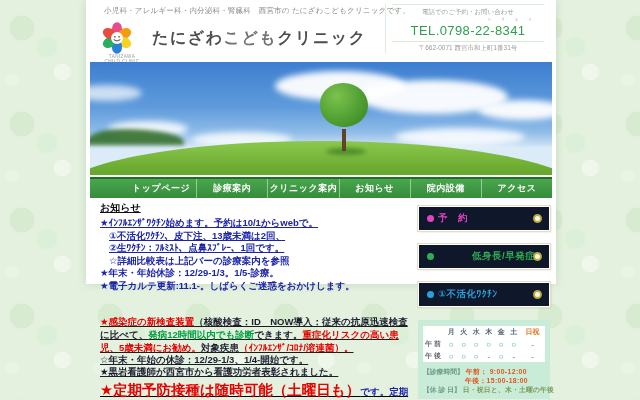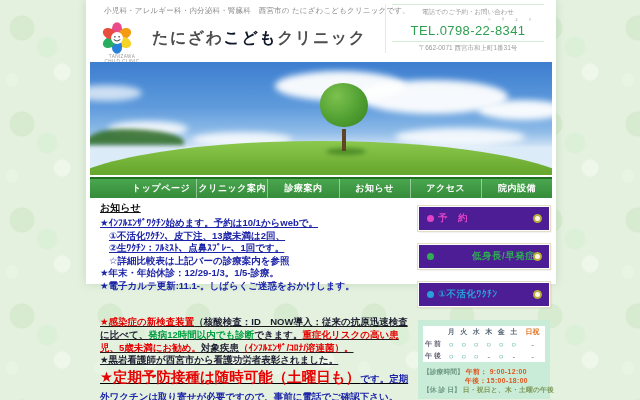--- a/index.html
+++ b/index.html
@@ -14,21 +14,21 @@
       radial-gradient(circle 7px at 12px 80px, #e9f5e4 6px, transparent 7px);
     background-size:88px 96px;
   }
   .content{position:absolute;left:86px;top:0;width:470px;height:284px;background:#fff;box-shadow:0 0 9px rgba(60,120,60,.18);}
   
   .tagline{position:absolute;left:18px;top:6px;font-size:7.5px;color:#8a8a8a;letter-spacing:.2px;white-space:nowrap;}
   .logo{position:absolute;left:14px;top:21px;width:260px;height:40px;cursor:pointer;}
   .logo svg{position:absolute;left:0;top:0;}
   .logo-caption{position:absolute;left:0;top:33px;width:44px;text-align:center;font-size:4.6px;color:#9a9a9a;letter-spacing:.4px;line-height:5.4px;}
   .logo-text{position:absolute;left:52px;top:7px;font-size:16px;font-weight:bold;color:#4d4d4d;letter-spacing:1.5px;white-space:nowrap;}
-  .logo-text .mid{color:#0f172a;}
+  .logo-text .mid{color:#737373;}
   .phone{position:absolute;right:12px;top:4px;width:152px;text-align:center;border-left:1px solid #dcefdc;padding-left:6px;}
   .phone-label{font-size:6.5px;color:#9a9a9a;border-top:1px solid #d6ecd6;padding-top:3px;white-space:nowrap;}
   .phone-furi{font-size:4.5px;color:#aaa;text-align:right;height:6px;letter-spacing:5px;padding-right:8px;}
   .phone-tel{font-size:13px;font-weight:normal;color:#2e9e4f;letter-spacing:.4px;white-space:nowrap;}
   .phone-addr{font-size:6.5px;color:#9a9a9a;border-top:1px solid #d6ecd6;margin-top:3px;padding-top:2px;white-space:nowrap;}
   
   .hero{position:absolute;left:4px;top:62px;width:462px;height:113px;overflow:hidden;
     background:linear-gradient(180deg,#3d7ecf 0%,#5f9bdc 40%,#8fbce8 62%,#c2daf2 72%,#dcebf8 76%);}
   .cloud{position:absolute;background:#fff;border-radius:50%;filter:blur(3px);opacity:.95;}
   .c1{left:40%;top:8%;width:130px;height:30px;}
@@ -62,21 +62,21 @@
   .para7{margin-top:22px;font-size:9.5px;line-height:13px;color:#1d1d1d;text-decoration:underline;}
   .seg-red{color:#e60000;}
   .seg-green{color:#00a040;}
   .seg-dark{color:#1d1d30;}
   .nl.dark{color:#1d1d30;}
   .para10{margin-top:3px;line-height:15.5px;text-decoration:underline;}
   .para10 .big{font-size:14.5px;color:#e60000;}
   .para10 .blue{font-size:9.5px;color:#1c24a8;}
   
   .sidebar{position:absolute;left:332px;top:206px;width:132px;}
-  .sbtn{position:relative;height:25px;margin-bottom:13px;background:#4c1d95;border:1px solid #fff;outline:1px solid #e4dfc4;
+  .sbtn{position:relative;height:25px;margin-bottom:13px;background:#0f172a;border:1px solid #fff;outline:1px solid #e4dfc4;
     box-shadow:1px 1px 2px rgba(0,0,0,.15);display:flex;align-items:center;padding:0 8px;box-sizing:border-box;
     cursor:pointer;font-weight:bold;font-size:9.5px;letter-spacing:.5px;white-space:nowrap;}
   .sbtn .bullet{width:7px;height:7px;border-radius:50%;margin-right:4px;flex:none;}
   .sbtn .arr{position:absolute;right:7px;top:50%;margin-top:-4.5px;width:9px;height:9px;border-radius:50%;
     border:2.5px solid #b9aa39;box-sizing:border-box;background:#fbf8e6;}
   .sbtn.pink{color:#e243c6;} .sbtn.pink .bullet{background:#e243c6;}
   .sbtn.grn{color:#2fae53;gap:34px;}  .sbtn.grn .bullet{background:#2fae53;}
   .sbtn.blu{color:#28a0d8;}  .sbtn.blu .bullet{background:#28a0d8;}
   .schedule{margin-top:9px;background:#c9ecd9;padding:6px 5px 5px;box-sizing:border-box;width:132px;font-weight:bold;}
   .sch-table{width:100%;border-collapse:collapse;background:#fff;font-size:7px;}
@@ -152,36 +152,37 @@
       <div class="treeline"></div>
       <div class="tree">
         <div class="tree-shadow"></div>
         <div class="trunk"></div>
         <div class="canopy"></div>
       </div>
     </div>
 
     <div class="nav">
       <div class="nav-item">トップページ</div>
+      <div class="nav-item">診療案内</div>
       <div class="nav-item">クリニック案内</div>
-      <div class="nav-item">診療案内</div>
       <div class="nav-item">お知らせ</div>
+      <div class="nav-item">院内設備</div>
       <div class="nav-item">アクセス</div>
-      <div class="nav-item">院内設備</div>
     </div>
 
     <div class="news">
       <div class="news-heading">お知らせ</div>
       <div class="nl">★ｲﾝﾌﾙｴﾝｻﾞﾜｸﾁﾝ始めます。予約は10/1からwebで。</div>
       <div class="nl ind">①不活化ﾜｸﾁﾝ、皮下注、13歳未満は2回、</div>
       <div class="nl ind">②生ﾜｸﾁﾝ：ﾌﾙﾐｽﾄ、点鼻ｽﾌﾟﾚｰ、1回です。</div>
       <div class="nl ind nou">☆詳細比較表は上記バーの診療案内を参照</div>
       <div class="nl nou">★年末・年始休診：12/29-1/3。1/5-診療。</div>
       <div class="nl nou">★電子カルテ更新:11.1-。しばらくご迷惑をおかけします。</div>
       <div class="para7"><span class="seg-red">★感染症の新検査装置</span><span class="seg-dark">（核酸検査：ID　NOW導入：従来の抗原迅速検査に比べて、</span><span class="seg-green">発病12時間以内でも診断</span><span class="seg-dark">できます。</span><span class="seg-red">重症化リスクの高い患児、5歳未満にお勧め。</span><span class="seg-dark">対象疾患</span><span class="seg-red">（ｲﾝﾌﾙｴﾝｻﾞ/ｺﾛﾅ/溶連菌）。</span></div>
+      <div class="nl dark">☆年末・年始の休診：12/29-1/3、1/4-開始です。</div>
       <div class="nl dark">★黒岩看護師が西宮市から看護功労者表彰されました。</div>
       <div class="para10"><span class="big">★定期予防接種は随時可能（土曜日も）</span><span class="blue">です。定期</span><span class="blue">外ワクチンは取り寄せが必要ですので、事前に電話でご確認下さい。</span></div>
     </div>
 
     <div class="sidebar">
       <div class="sbtn pink">
         <span class="bullet"></span>
         <span>予　約</span>
         <span class="arr"></span>
       </div>

